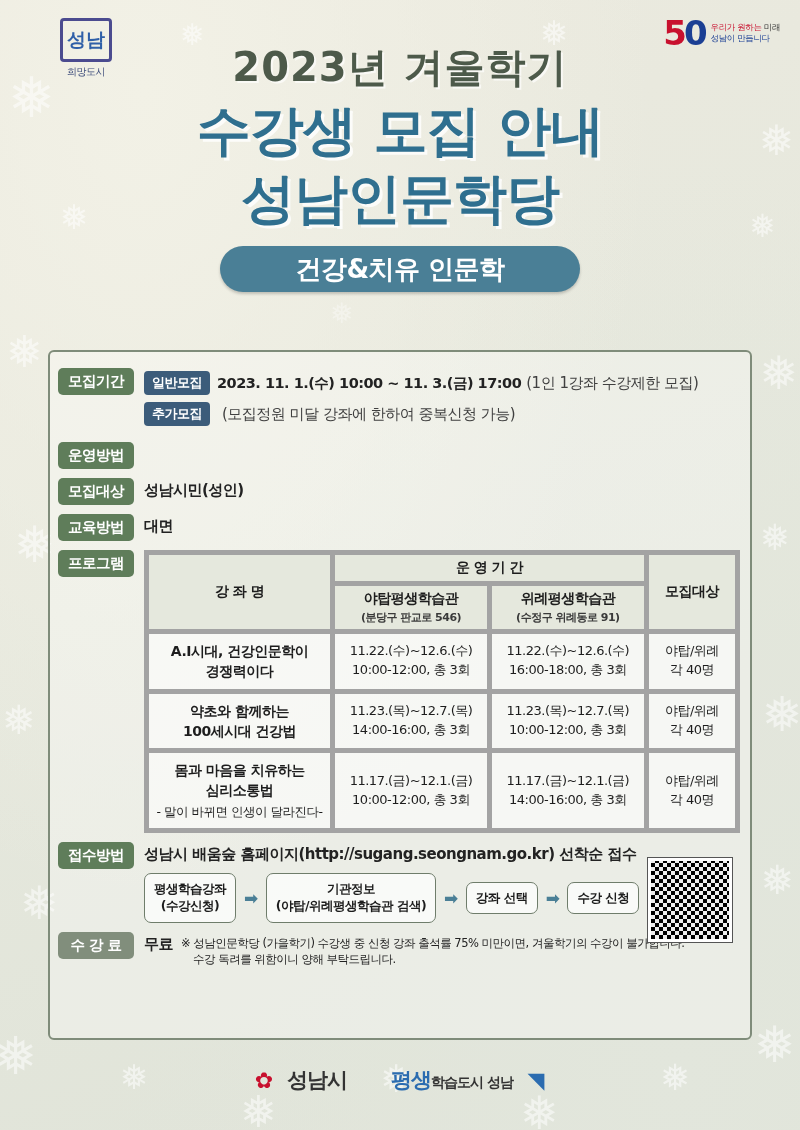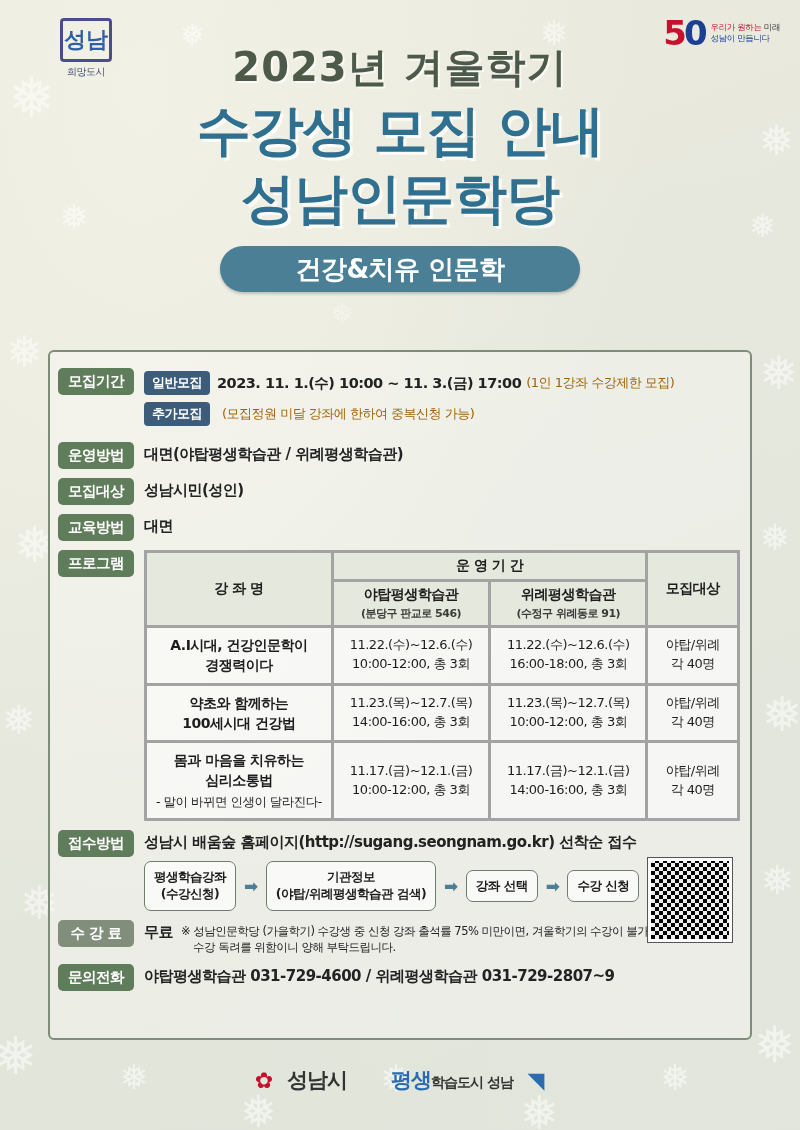--- a/index.html
+++ b/index.html
@@ -36,21 +36,21 @@
   .logo-left {
     position: absolute; left: 26px; top: 18px;
     width: 120px; text-align: center;
   }
   .logo-left .mark {
     width: 52px; height: 44px; margin: 0 auto;
     border: 3px solid #4b4b8f;
     border-radius: 4px;
     position: relative;
     display: flex; align-items: center; justify-content: center;
-    font-size: 22px; font-weight: bold; color: #2f5fa8;
+    font-size: 19px; font-weight: bold; color: #2f5fa8;
   }
   .logo-left .sub {
     font-size: 10px; color: #3b4a7a; margin-top: 3px; letter-spacing: -.5px;
   }
   .logo-right {
     position: absolute; right: 20px; top: 16px;
     display: flex; align-items: center; gap: 6px; justify-content: space-between;
   }
   .logo-right .fifty {
     font-size: 34px; font-weight: bold; color: #c8102e;
@@ -113,33 +113,33 @@
   .row-body { padding-left: 10px; font-size: 15px; color: #222; padding-top: 3px; letter-spacing: -.5px;}
   .sub-tag {
     display: inline-block;
     background: #3c5c7a;
     color: #fff; font-size: 13px; font-weight: bold;
     padding: 3px 8px; border-radius: 4px;
     margin-right: 7px;
     letter-spacing: -.5px;
   }
   .line { display: flex; align-items: center; margin-bottom: 7px; font-size: 14.5px; letter-spacing: -.5px;}
-  .line .note { font-size: 13px; color: #a16207; margin-left: 5px; }
+  .line .note { font-size: 15px; color: #404040; margin-left: 5px; }
   .bold { font-weight: bold; }
 
   
   .tbl-wrap { padding-left: 10px; }
   table.prog {
     border-collapse: collapse;
     width: 596px;
     background: rgba(255,255,255,.55);
     font-size: 13px;
   }
   table.prog th, table.prog td {
-    border: 3px solid #a3a3a3;
+    border: 5px solid #a3a3a3;
     text-align: center;
     letter-spacing: -.5px;
     color: #1d1d1d;
   }
   table.prog th { background: rgba(226,229,216,.85); font-weight: bold; font-size: 14px; padding: 4px 2px; }
   table.prog th .small { font-size: 11px; font-weight: bold; color: #3a3a3a; }
   table.prog td { padding: 7px 3px; line-height: 1.45; }
   td.course { font-weight: bold; font-size: 14px; }
   td.course .dash { font-weight: normal; font-size: 12.5px; }
 
@@ -245,21 +245,20 @@
         </div>
         <div class="line">
           <span class="sub-tag">추가모집</span>
           <span class="note">(모집정원 미달 강좌에 한하여 중복신청 가능)</span>
         </div>
       </div>
     </div>
 
     <div class="row">
       <div class="tag">운영방법</div>
-      <div class="row-body bold">대면(야탑평생학습관 / 위례평생학습관)</div>
     </div>
 
     <div class="row">
       <div class="tag">모집대상</div>
       <div class="row-body bold">성남시민(성인)</div>
     </div>
 
     <div class="row">
       <div class="tag">교육방법</div>
       <div class="row-body bold">대면</div>
@@ -376,24 +375,20 @@
       <div class="tag gray">수 강 료</div>
       <div class="row-body" style="display:flex; align-items:flex-start; gap:8px;">
         <span class="bold" style="font-size:15px;">무료</span>
         <span class="fee-note">
           <span>※ 성남인문학당 (가을학기) 수강생 중 신청 강좌 출석률 75% 미만이면, 겨울학기의 수강이 불가합니다.</span><br>
           <span style="padding-left:12px;">수강 독려를 위함이니 양해 부탁드립니다.</span>
         </span>
       </div>
     </div>
 
-    <div class="row" style="margin-top:4px;">
-      <div class="tag">문의전화</div>
-      <div class="row-body bold" style="font-size:15px;">야탑평생학습관 031-729-4600 / 위례평생학습관 031-729-2807~9</div>
-    </div>
 
   </div>
 
   <div class="qr"></div>
 </div>
 
 <div class="footer">
   <div class="fl">
     <div class="sym">✿</div>
     <div class="txt">성남시</div>

